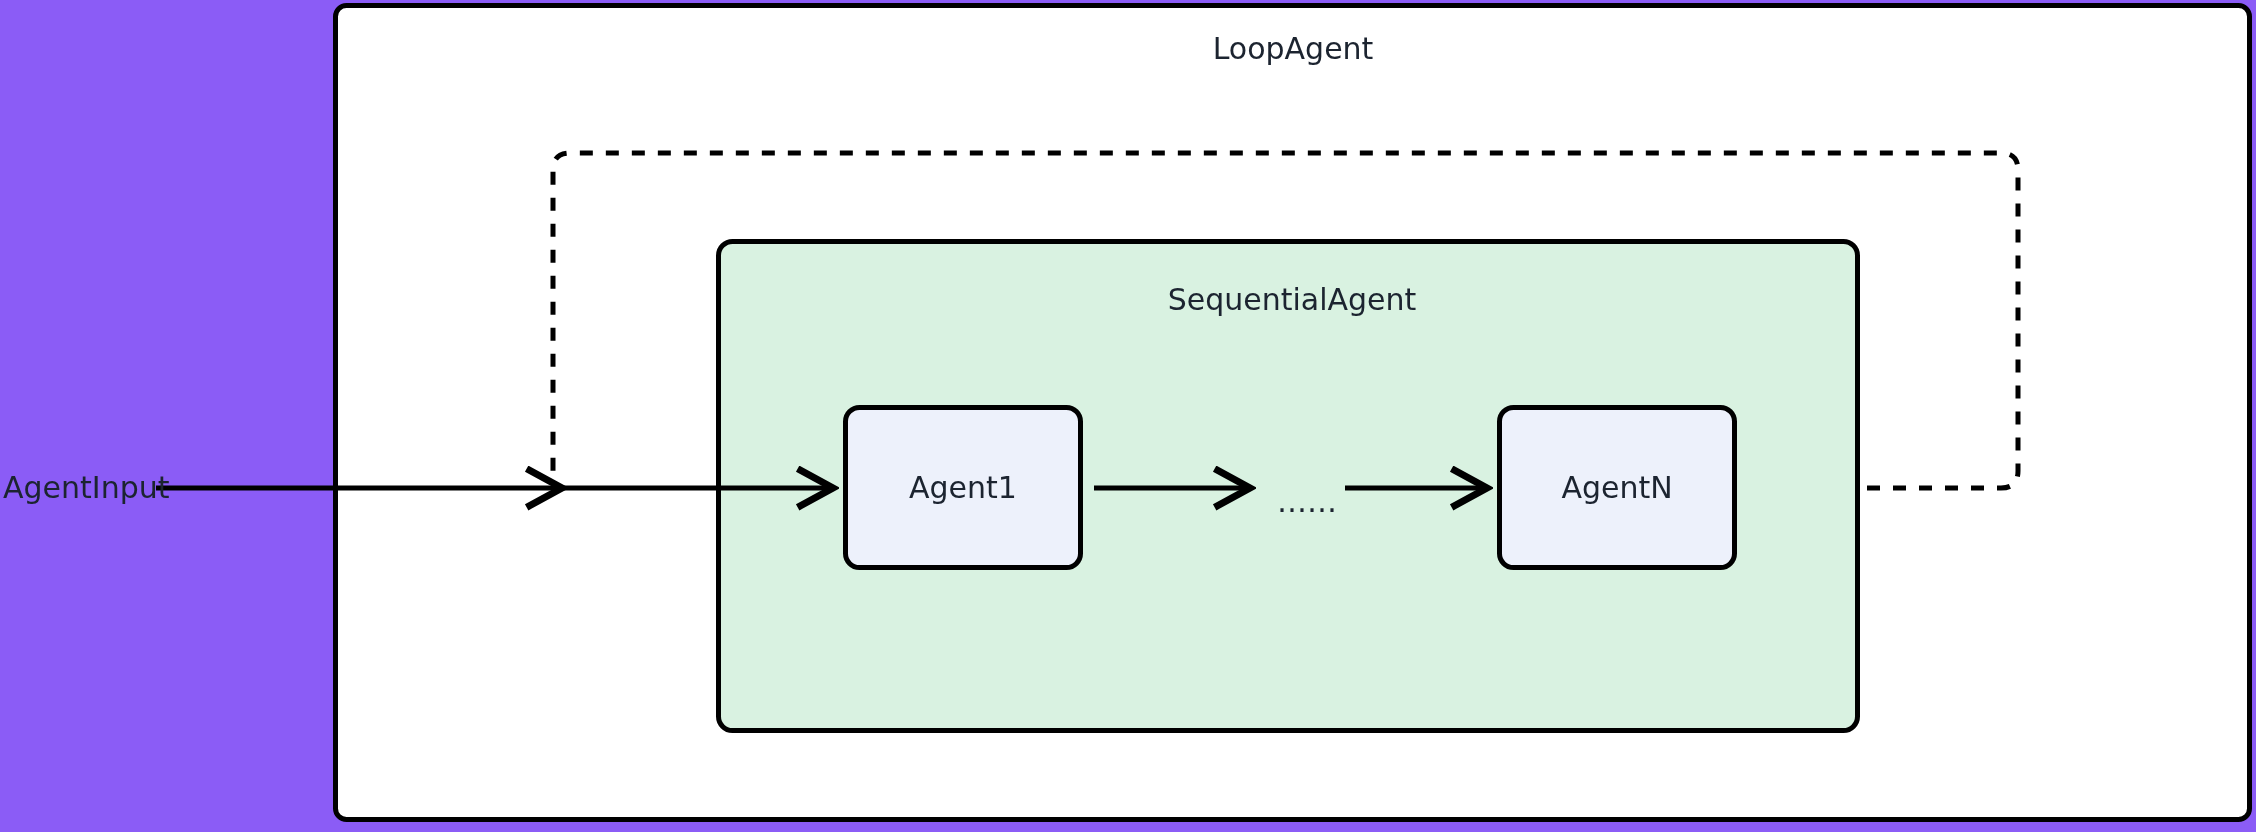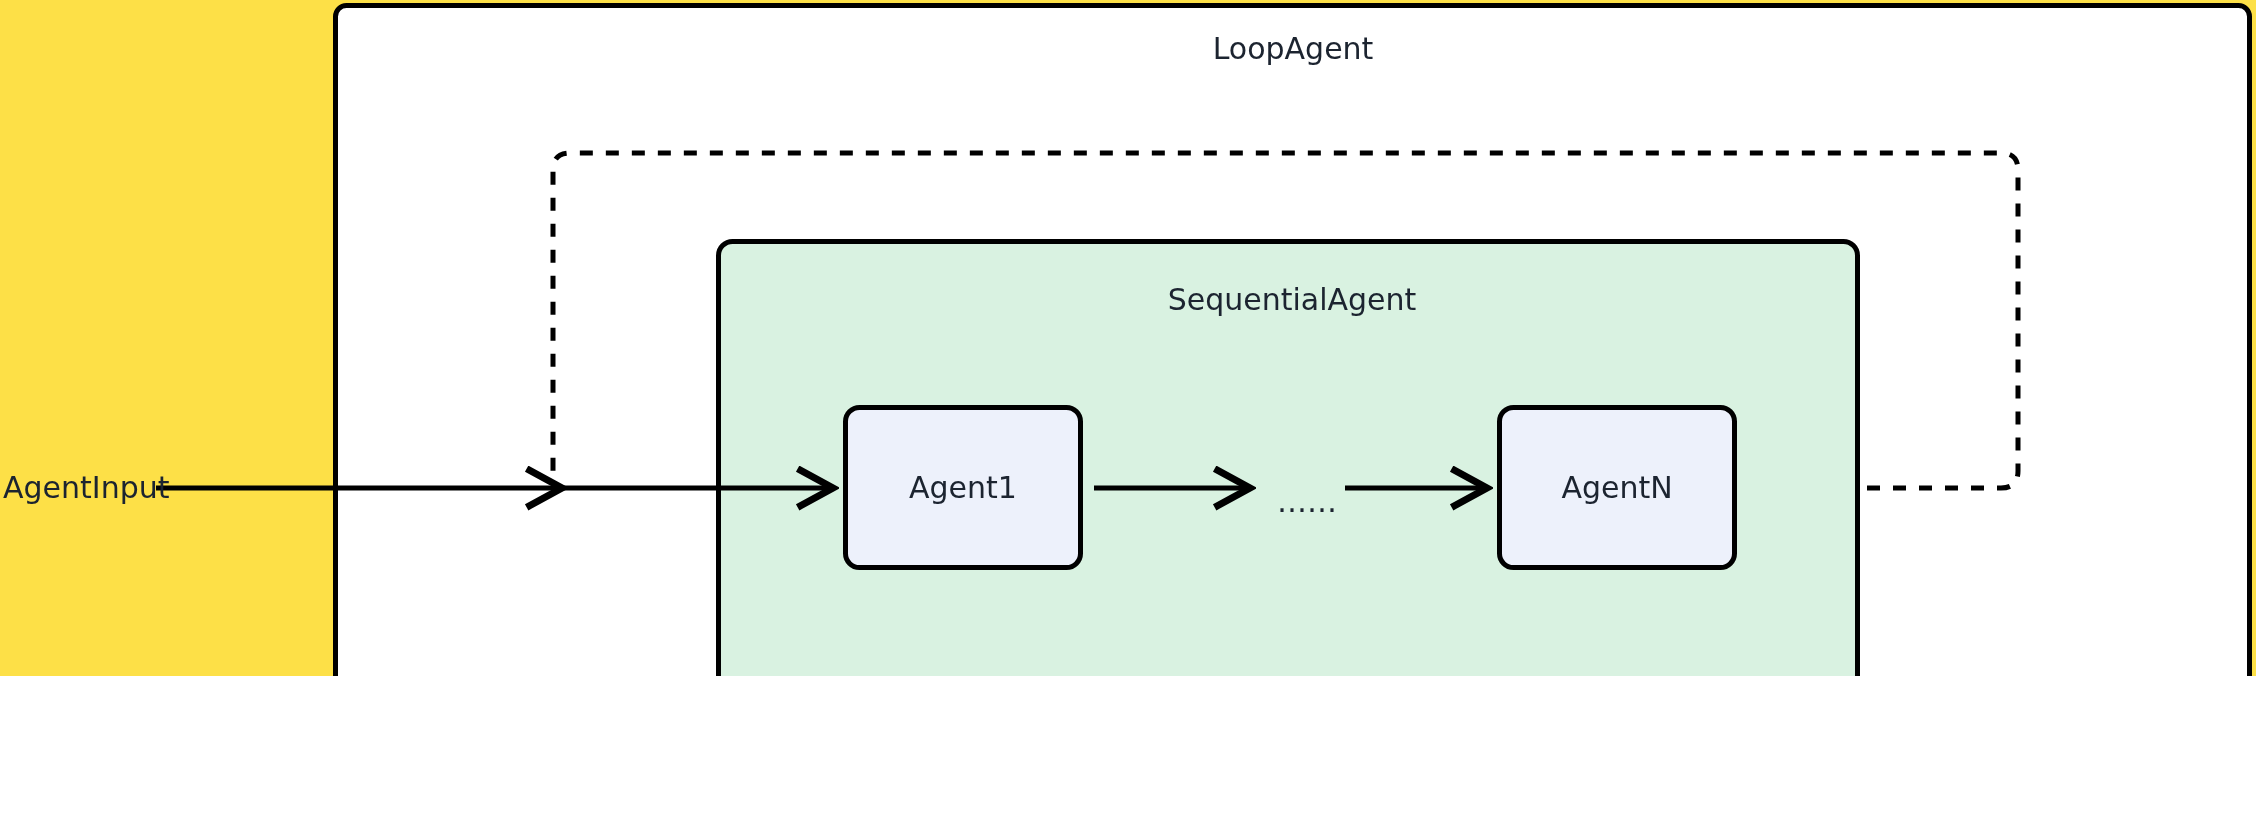--- a/index.html
+++ b/index.html
@@ -7,22 +7,22 @@
     margin: 0;
     padding: 0;
     background: #ffffff;
   }
   body {
     font-family: "DejaVu Sans", "Liberation Sans", sans-serif;
   }
   #canvas {
     position: relative;
     width: 2256px;
-    height: 676px;
-    background: #fde047;
+    height: 832px;
+    background: #8b5cf6;
     overflow: hidden;
   }
   #diagram-svg {
     position: absolute;
     top: 0;
     left: 0;
     width: 2256px;
     height: 832px;
     display: block;
   }

